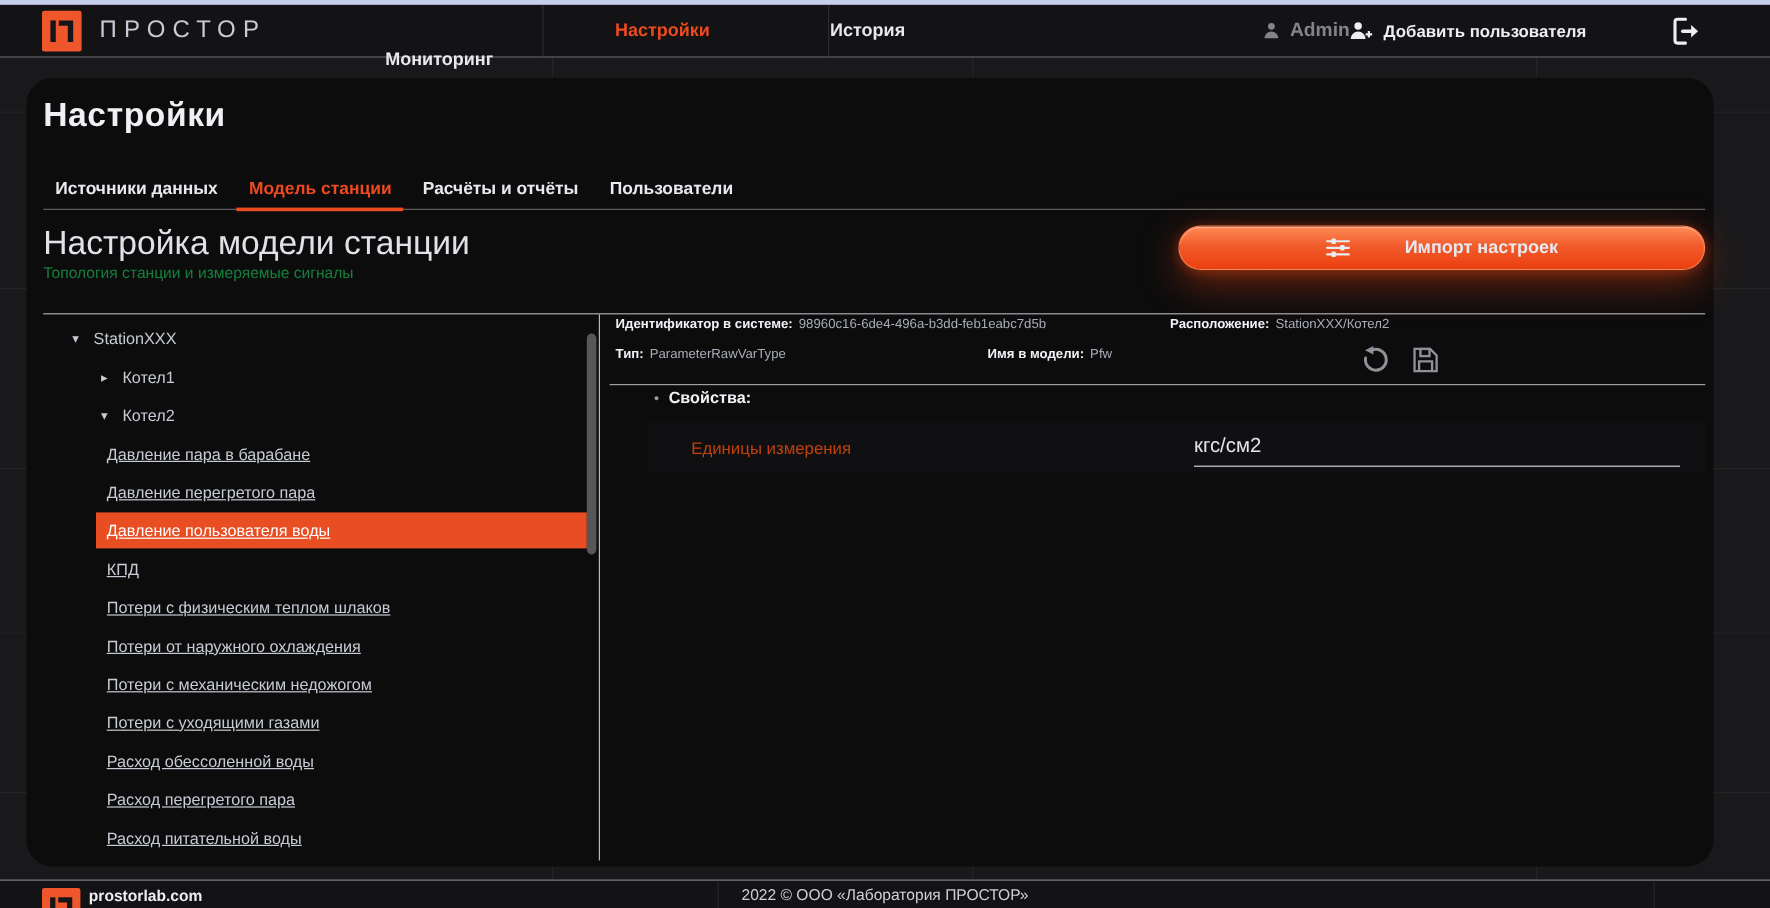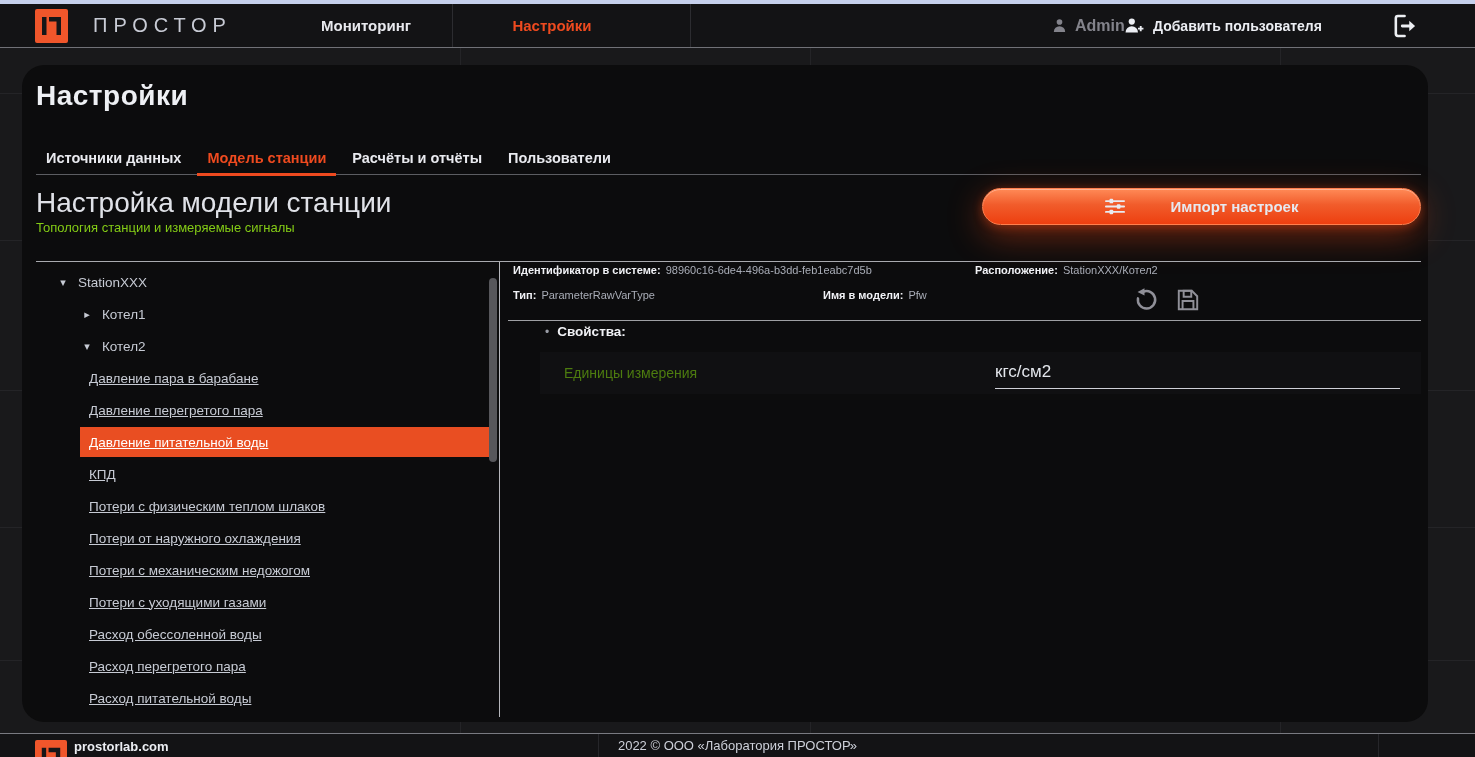--- a/index.html
+++ b/index.html
@@ -10,21 +10,21 @@
     -webkit-font-smoothing:antialiased;
   }
   
   .grid-h{position:absolute;left:0;right:0;height:1px;background:#242427;z-index:1;}
   .grid-v{position:absolute;top:47px;bottom:24px;width:1px;background:#242427;z-index:1;}
 
   
   .top-strip{position:absolute;top:0;left:0;right:0;height:4px;background:#c6d0ec;z-index:6;}
   .header{position:absolute;top:4px;left:0;right:0;height:43px;background:#131315;
     border-bottom:1px solid rgba(205,208,218,.5);z-index:5;}
-  .logo{position:absolute;left:35px;top:4px;height:35px;display:flex;align-items:center;gap:25px;cursor:pointer;}
+  .logo{position:absolute;left:35px;top:4px;height:35px;display:flex;align-items:center;gap:15px;cursor:pointer;}
   .logo-square{width:33px;height:34px;background:#f0562b;border-radius:2px;display:flex;align-items:center;justify-content:center;}
   .brand-text{font-size:20px;letter-spacing:6px;color:#c8cbd5;font-weight:400;}
   .nav-item{position:absolute;top:0;height:43px;display:flex;align-items:center;justify-content:center;
     font-weight:700;font-size:15px;color:#e8e9ee;cursor:pointer;}
   .nav-item.active{color:#ee4a1f;}
   .nav-divider{position:absolute;top:0;height:43px;width:1px;background:#2c2c30;}
   .admin-box{position:absolute;left:1051px;top:0;height:43px;display:flex;align-items:center;gap:7px;cursor:pointer;}
   .admin-label{color:#83838b;font-weight:700;font-size:16px;}
   .adduser-box{position:absolute;left:1124px;top:0;height:43px;display:flex;align-items:center;gap:8px;cursor:pointer;}
   .adduser-label{color:#eceef3;font-weight:700;font-size:14px;}
@@ -34,21 +34,21 @@
   .panel{position:absolute;left:22px;top:65px;width:1406px;height:657px;background:#0c0c0d;
     border-radius:22px;z-index:2;}
   .page-title{position:absolute;left:14px;top:15px;font-size:28px;font-weight:700;color:#eef0f4;letter-spacing:.5px;}
   .tabs{position:absolute;left:14px;top:76px;width:1385px;height:34px;display:flex;gap:22px;
     padding-left:8px;border-bottom:1px solid rgba(190,192,202,.45);box-sizing:border-box;}
   .tab{position:relative;height:100%;display:flex;align-items:center;font-weight:700;font-size:14.5px;
     color:#e9eaef;cursor:pointer;padding:0 2px;}
   .tab.active{color:#ee4a1f;}
   .tab.active::after{content:'';position:absolute;left:-8px;right:-8px;bottom:-2px;height:3px;background:#ee4a1f;}
   .section-title{position:absolute;left:14px;top:122px;font-size:28px;font-weight:400;color:#e0e2e8;}
-  .section-subtitle{position:absolute;left:14px;top:155px;font-size:13px;color:#84cc16;}
+  .section-subtitle{position:absolute;left:14px;top:155px;font-size:13px;color:#15803d;}
   .import-btn{position:absolute;left:960px;top:123px;width:439px;height:37px;border:1px solid #ff7f4d;
     border-radius:19px;background:linear-gradient(180deg,#ff8a57 0%,#f15c2b 45%,#ed3f10 100%);
     box-shadow:0 10px 35px rgba(240,70,20,.45),0 2px 10px rgba(240,70,20,.4),inset 0 1px 0 rgba(255,255,255,.35);
     display:flex;align-items:center;justify-content:center;gap:10px;cursor:pointer;box-sizing:border-box;}
   .import-btn span{font-weight:700;font-size:15px;color:#e6e9f0;padding-left:36px;}
   .hline-main{position:absolute;left:14px;top:196px;width:1385px;height:1px;background:rgba(222,223,230,.75);}
 
   
   .tree{position:absolute;left:14px;top:197px;width:453px;padding-top:4px;box-sizing:border-box;}
   .tree-row{height:32px;display:flex;align-items:center;font-size:13.5px;color:#c7cbd4;cursor:pointer;box-sizing:border-box;}
@@ -69,21 +69,21 @@
   .f-type{left:491px;top:224px;}
   .f-name{left:801px;top:224px;}
   .icon-btn{position:absolute;top:222px;width:26px;height:26px;cursor:pointer;}
   .undo-btn{left:1111px;}
   .save-btn{left:1153px;}
   .hline-det{position:absolute;left:486px;top:255px;width:913px;height:1px;background:rgba(222,223,230,.7);}
   .props-header{position:absolute;left:523px;top:259px;display:flex;align-items:center;gap:8px;}
   .props-header .bullet{color:#9a9da6;font-size:12px;}
   .props-header .txt{font-weight:700;font-size:13.5px;color:#f1f2f6;}
   .prop-row{position:absolute;left:518px;top:287px;width:881px;height:42px;background:#101012;}
-  .prop-label{position:absolute;left:24px;top:13px;font-size:14px;color:#4d7c0f;}
+  .prop-label{position:absolute;left:36px;top:13px;font-size:14px;color:#c2410c;}
   .prop-input{position:absolute;left:455px;top:4px;width:405px;height:32px;background:transparent;border:none;
     border-bottom:1px solid #cfd0d8;color:#e3e6ec;font-size:17px;font-family:"Liberation Sans",sans-serif;
     padding:0;outline:none;}
 
   
   .footer{position:absolute;left:0;right:0;top:733px;height:24px;background:#131315;
     border-top:1px solid rgba(205,208,218,.55);z-index:5;}
   .footer-logo{position:absolute;left:35px;top:6px;width:32px;height:32px;background:#f0562b;border-radius:2px;
     display:flex;align-items:center;justify-content:center;}
   .footer-site{position:absolute;left:74px;top:0;height:24px;display:flex;align-items:center;
@@ -110,25 +110,28 @@
   <div class="logo">
     <div class="logo-square">
       <svg width="33" height="34" viewBox="0 0 33 34">
         <rect x="7" y="8" width="4.5" height="18" fill="#161618"></rect>
         <path d="M14 8 h12 v18 h-4.5 v-13.5 h-7.5 z" fill="#161618"></path>
       </svg>
     </div>
     <span class="brand-text">ПРОСТОР</span>
   </div>
 
-  <div class="nav-item" style="left:301px;width:130px;">
+  <div class="nav-item" style="left:301px;width:130px;margin-top:24px;">
     <span>Мониторинг</span>
   </div>
   <div class="nav-item active" style="left:492px;width:120px;">
     <span>Настройки</span>
+  </div>
+  <div class="nav-item" style="left:663px;width:120px;">
+    <span>История</span>
   </div>
   <div class="nav-divider" style="left:452px"></div>
   <div class="nav-divider" style="left:690px"></div>
 
   <div class="admin-box">
     <svg width="17" height="17" viewBox="0 0 24 24">
       <g fill="#83838b">
           <circle cx="12" cy="7" r="4"></circle>
           <path d="M4 21 a8 8 0 0 1 16 0 z"></path>
         </g>
@@ -208,21 +211,21 @@
         <span class="caret">▾</span>
         <span class="lbl">Котел2</span>
       </div>
       <div class="tree-row leaf">
         <span class="lbl">Давление пара в барабане</span>
       </div>
       <div class="tree-row leaf">
         <span class="lbl">Давление перегретого пара</span>
       </div>
       <div class="tree-row leaf selected">
-        <span class="lbl">Давление питательной воды</span>
+        <span class="lbl">Давление пользователя воды</span>
       </div>
       <div class="tree-row leaf">
         <span class="lbl">КПД</span>
       </div>
       <div class="tree-row leaf">
         <span class="lbl">Потери с физическим теплом шлаков</span>
       </div>
       <div class="tree-row leaf">
         <span class="lbl">Потери от наружного охлаждения</span>
       </div>

